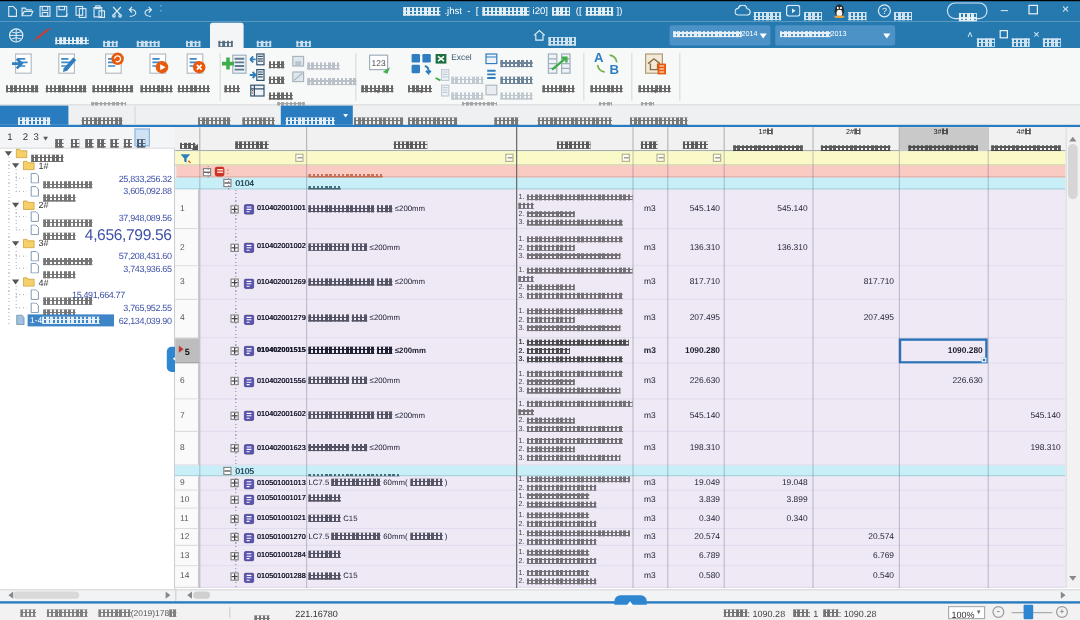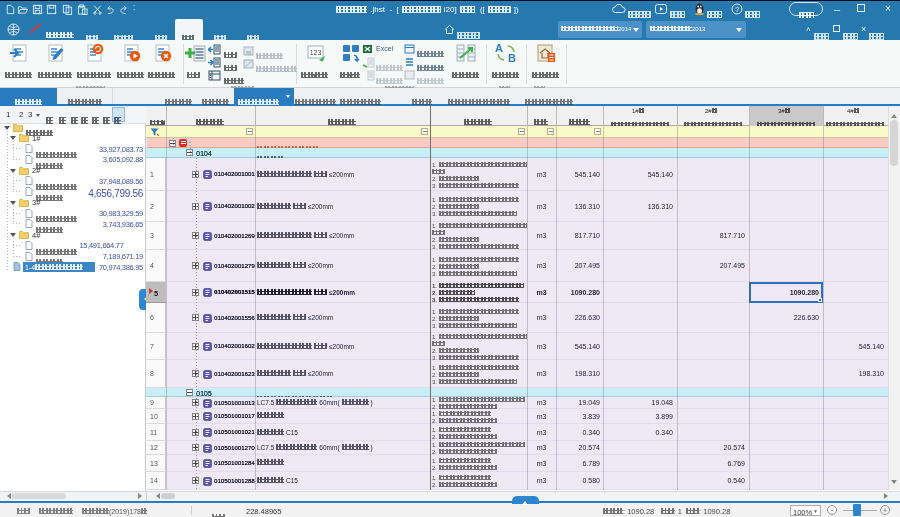--- a/index.html
+++ b/index.html
@@ -304,80 +304,80 @@
 <div class="a" style="left:26px;top:124.0px"><i class="z" style="width:27px;height:6px;color:#333;"></i></div>
 <div class="a" style="left:10px;top:136.25px;width:0;height:0;border:3px solid transparent;border-top:4px solid #555"></div>
 <svg class="a" style="left:19px;top:133.25px" width="10" height="9" viewBox="0 0 10 9">
     <path d="M0.5 1.5 h3 l1 1.2 h5 v5.8 h-9 Z" fill="#f7cf69" stroke="#caa23f" stroke-width=".7"></path>
   </svg>
 <div class="a" style="left:32px;top:133.75px;font-size:7.5px;color:#333">1#</div>
 <svg class="a" style="left:25px;top:144.0px" width="8" height="9" viewBox="0 0 8 9">
     <path d="M1 .5 h4 l2 2 v6 h-6 Z" fill="#fff" stroke="#7a93ad" stroke-width=".8"></path>
   </svg>
 <div class="a" style="left:36px;top:145.5px"><i class="z" style="width:41px;height:6px;color:#444;"></i></div>
-<div class="a" style="left:60px;top:144.5px;width:83px;text-align:right;font-size:7.5px;color:#3f51a8;letter-spacing:-0.3px">33,927,083.73</div>
+<div class="a" style="left:60px;top:144.5px;width:83px;text-align:right;font-size:7.5px;color:#3f51a8;letter-spacing:-0.3px">25,833,256.32</div>
 <svg class="a" style="left:25px;top:154.75px" width="8" height="9" viewBox="0 0 8 9">
     <path d="M1 .5 h4 l2 2 v6 h-6 Z" fill="#fff" stroke="#7a93ad" stroke-width=".8"></path>
   </svg>
 <div class="a" style="left:36px;top:156.25px"><i class="z" style="width:27px;height:6px;color:#444;"></i></div>
 <div class="a" style="left:60px;top:155.25px;width:83px;text-align:right;font-size:7.5px;color:#3f51a8;letter-spacing:-0.3px">3,605,092.88</div>
 <div class="a" style="left:10px;top:168.5px;width:0;height:0;border:3px solid transparent;border-top:4px solid #555"></div>
 <svg class="a" style="left:19px;top:165.5px" width="10" height="9" viewBox="0 0 10 9">
     <path d="M0.5 1.5 h3 l1 1.2 h5 v5.8 h-9 Z" fill="#f7cf69" stroke="#caa23f" stroke-width=".7"></path>
   </svg>
 <div class="a" style="left:32px;top:166.0px;font-size:7.5px;color:#333">2#</div>
 <svg class="a" style="left:25px;top:176.25px" width="8" height="9" viewBox="0 0 8 9">
     <path d="M1 .5 h4 l2 2 v6 h-6 Z" fill="#fff" stroke="#7a93ad" stroke-width=".8"></path>
   </svg>
 <div class="a" style="left:36px;top:177.75px"><i class="z" style="width:41px;height:6px;color:#444;"></i></div>
 <div class="a" style="left:60px;top:176.75px;width:83px;text-align:right;font-size:7.5px;color:#3f51a8;letter-spacing:-0.3px">37,948,089.56</div>
 <svg class="a" style="left:25px;top:187.0px" width="8" height="9" viewBox="0 0 8 9">
     <path d="M1 .5 h4 l2 2 v6 h-6 Z" fill="#fff" stroke="#7a93ad" stroke-width=".8"></path>
   </svg>
 <div class="a" style="left:36px;top:188.5px"><i class="z" style="width:27px;height:6px;color:#444;"></i></div>
-<div class="a" style="left:60px;top:187.5px;width:83px;text-align:right;font-size:10px;color:#3f51a8;letter-spacing:-0.3px">4,656,799.56</div>
+<div class="a" style="left:60px;top:187.5px;width:83px;text-align:right;font-size:13px;color:#3f51a8;letter-spacing:-0.3px">4,656,799.56</div>
 <div class="a" style="left:10px;top:200.75px;width:0;height:0;border:3px solid transparent;border-top:4px solid #555"></div>
 <svg class="a" style="left:19px;top:197.75px" width="10" height="9" viewBox="0 0 10 9">
     <path d="M0.5 1.5 h3 l1 1.2 h5 v5.8 h-9 Z" fill="#f7cf69" stroke="#caa23f" stroke-width=".7"></path>
   </svg>
 <div class="a" style="left:32px;top:198.25px;font-size:7.5px;color:#333">3#</div>
 <svg class="a" style="left:25px;top:208.5px" width="8" height="9" viewBox="0 0 8 9">
     <path d="M1 .5 h4 l2 2 v6 h-6 Z" fill="#fff" stroke="#7a93ad" stroke-width=".8"></path>
   </svg>
 <div class="a" style="left:36px;top:210.0px"><i class="z" style="width:41px;height:6px;color:#444;"></i></div>
-<div class="a" style="left:60px;top:209.0px;width:83px;text-align:right;font-size:7.5px;color:#3f51a8;letter-spacing:-0.3px">30,983,329.59</div>
+<div class="a" style="left:60px;top:209.0px;width:83px;text-align:right;font-size:7.5px;color:#3f51a8;letter-spacing:-0.3px">57,208,431.60</div>
 <svg class="a" style="left:25px;top:219.25px" width="8" height="9" viewBox="0 0 8 9">
     <path d="M1 .5 h4 l2 2 v6 h-6 Z" fill="#fff" stroke="#7a93ad" stroke-width=".8"></path>
   </svg>
 <div class="a" style="left:36px;top:220.75px"><i class="z" style="width:27px;height:6px;color:#444;"></i></div>
 <div class="a" style="left:60px;top:219.75px;width:83px;text-align:right;font-size:7.5px;color:#3f51a8;letter-spacing:-0.3px">3,743,936.65</div>
 <div class="a" style="left:10px;top:233.0px;width:0;height:0;border:3px solid transparent;border-top:4px solid #555"></div>
 <svg class="a" style="left:19px;top:230.0px" width="10" height="9" viewBox="0 0 10 9">
     <path d="M0.5 1.5 h3 l1 1.2 h5 v5.8 h-9 Z" fill="#f7cf69" stroke="#caa23f" stroke-width=".7"></path>
   </svg>
 <div class="a" style="left:32px;top:230.5px;font-size:7.5px;color:#333">4#</div>
 <svg class="a" style="left:25px;top:240.75px" width="8" height="9" viewBox="0 0 8 9">
     <path d="M1 .5 h4 l2 2 v6 h-6 Z" fill="#fff" stroke="#7a93ad" stroke-width=".8"></path>
   </svg>
 <div class="a" style="left:36px;top:242.25px"><i class="z" style="width:41px;height:6px;color:#444;"></i></div>
-<div class="a" style="left:60px;top:241.25px;width:83px;text-align:center;font-size:7.5px;color:#3f51a8;letter-spacing:-0.3px">15,491,664.77</div>
+<div class="a" style="left:60px;top:241.25px;width:83px;text-align:left;font-size:7.5px;color:#3f51a8;letter-spacing:-0.3px">15,491,664.77</div>
 <svg class="a" style="left:25px;top:251.5px" width="8" height="9" viewBox="0 0 8 9">
     <path d="M1 .5 h4 l2 2 v6 h-6 Z" fill="#fff" stroke="#7a93ad" stroke-width=".8"></path>
   </svg>
 <div class="a" style="left:36px;top:253.0px"><i class="z" style="width:27px;height:6px;color:#444;"></i></div>
-<div class="a" style="left:60px;top:252.0px;width:83px;text-align:right;font-size:7.5px;color:#3f51a8;letter-spacing:-0.3px">7,189,671.19</div>
+<div class="a" style="left:60px;top:252.0px;width:83px;text-align:right;font-size:7.5px;color:#3f51a8;letter-spacing:-0.3px">3,765,952.55</div>
 <svg class="a" style="left:13px;top:262.25px" width="8" height="9" viewBox="0 0 8 9">
     <path d="M1 .5 h4 l2 2 v6 h-6 Z" fill="#9fc2e0" stroke="#7a93ad" stroke-width=".8"></path>
   </svg>
 <div class="a" style="left:23px;top:261.75px;width:72px;height:10px;background:#3d85c6"></div>
 <div class="a" style="left:25px;top:263.75px;display:flex;align-items:center">
     <span style="color:#fff;font-size:7px;line-height:7px">1-4</span>
     <i class="z" style="width:48px;height:6px;color:#fff;opacity:0.87;"></i>
   </div>
-<div class="a" style="left:60px;top:262.75px;width:83px;text-align:right;font-size:7.5px;color:#3f51a8;letter-spacing:-0.3px">70,974,386.95</div>
+<div class="a" style="left:60px;top:262.75px;width:83px;text-align:right;font-size:7.5px;color:#3f51a8;letter-spacing:-0.3px">62,134,039.90</div>
 <div class="a" style="left:7px;top:131px;width:1px;height:140px;background:repeating-linear-gradient(180deg,#b8b8b8 0 1px,transparent 1px 3px)"></div>
 <div class="a" style="left:13px;top:141.25px;width:1px;height:18.5px;background:repeating-linear-gradient(180deg,#b8b8b8 0 1px,transparent 1px 3px)"></div>
 <div class="a" style="left:13px;top:148.0px;width:9px;height:1px;background:repeating-linear-gradient(90deg,#b8b8b8 0 1px,transparent 1px 3px)"></div>
 <div class="a" style="left:13px;top:158.75px;width:9px;height:1px;background:repeating-linear-gradient(90deg,#b8b8b8 0 1px,transparent 1px 3px)"></div>
 <div class="a" style="left:13px;top:173.5px;width:1px;height:18.5px;background:repeating-linear-gradient(180deg,#b8b8b8 0 1px,transparent 1px 3px)"></div>
 <div class="a" style="left:13px;top:180.25px;width:9px;height:1px;background:repeating-linear-gradient(90deg,#b8b8b8 0 1px,transparent 1px 3px)"></div>
 <div class="a" style="left:13px;top:191.0px;width:9px;height:1px;background:repeating-linear-gradient(90deg,#b8b8b8 0 1px,transparent 1px 3px)"></div>
 <div class="a" style="left:13px;top:205.75px;width:1px;height:18.5px;background:repeating-linear-gradient(180deg,#b8b8b8 0 1px,transparent 1px 3px)"></div>
 <div class="a" style="left:13px;top:212.5px;width:9px;height:1px;background:repeating-linear-gradient(90deg,#b8b8b8 0 1px,transparent 1px 3px)"></div>
 <div class="a" style="left:13px;top:223.25px;width:9px;height:1px;background:repeating-linear-gradient(90deg,#b8b8b8 0 1px,transparent 1px 3px)"></div>
@@ -899,21 +899,21 @@
     <i class="z" style="width:13px;height:6px;"></i>
     <i class="z" style="width:34px;height:6px;"></i>
     <span style="display:inline-flex;align-items:center">
       <i class="z" style="width:27px;height:6px;"></i>
       <span style="font-size:7px;line-height:7px">(2019)178</span>
       <i class="z" style="width:6px;height:6px;"></i>
     </span>
   </div>
 <div class="a" style="left:191px;top:506px;width:1px;height:9px;background:#cfcfcf"></div>
 <div class="a" style="left:212px;top:508px"><i class="z" style="width:13px;height:6px;color:#444;"></i></div>
-<div class="a" style="left:246px;top:507px;font-size:7.5px;color:#333">228.48965</div>
+<div class="a" style="left:246px;top:507px;font-size:7.5px;color:#333">221.16780</div>
 <div class="a" style="left:603px;top:508px;display:flex;align-items:center;color:#444">
     <i class="z" style="width:20px;height:6px;"></i>
     <span style="font-size:7.5px;line-height:7px">: 1090.28&nbsp;&nbsp;&nbsp;</span>
     <i class="z" style="width:13px;height:6px;"></i>
     <span style="font-size:7.5px;line-height:7px">: 1&nbsp;&nbsp;</span>
     <i class="z" style="width:13px;height:6px;"></i>
     <span style="font-size:7.5px;line-height:7px">: 1090.28</span>
   </div>
 <div class="a" style="left:790px;top:505px;width:31px;height:11px;background:#fff;border:1px solid #adadad;font-size:7.5px;color:#333;padding:1.5px 2px">100%<span style="float:right;color:#666;font-size:5px">▼</span></div>
 <div class="a" style="left:827px;top:505px;width:10px;height:10px;border:1px solid #999;border-radius:50%;color:#666;font-size:8px;line-height:8px;text-align:center">-</div>

